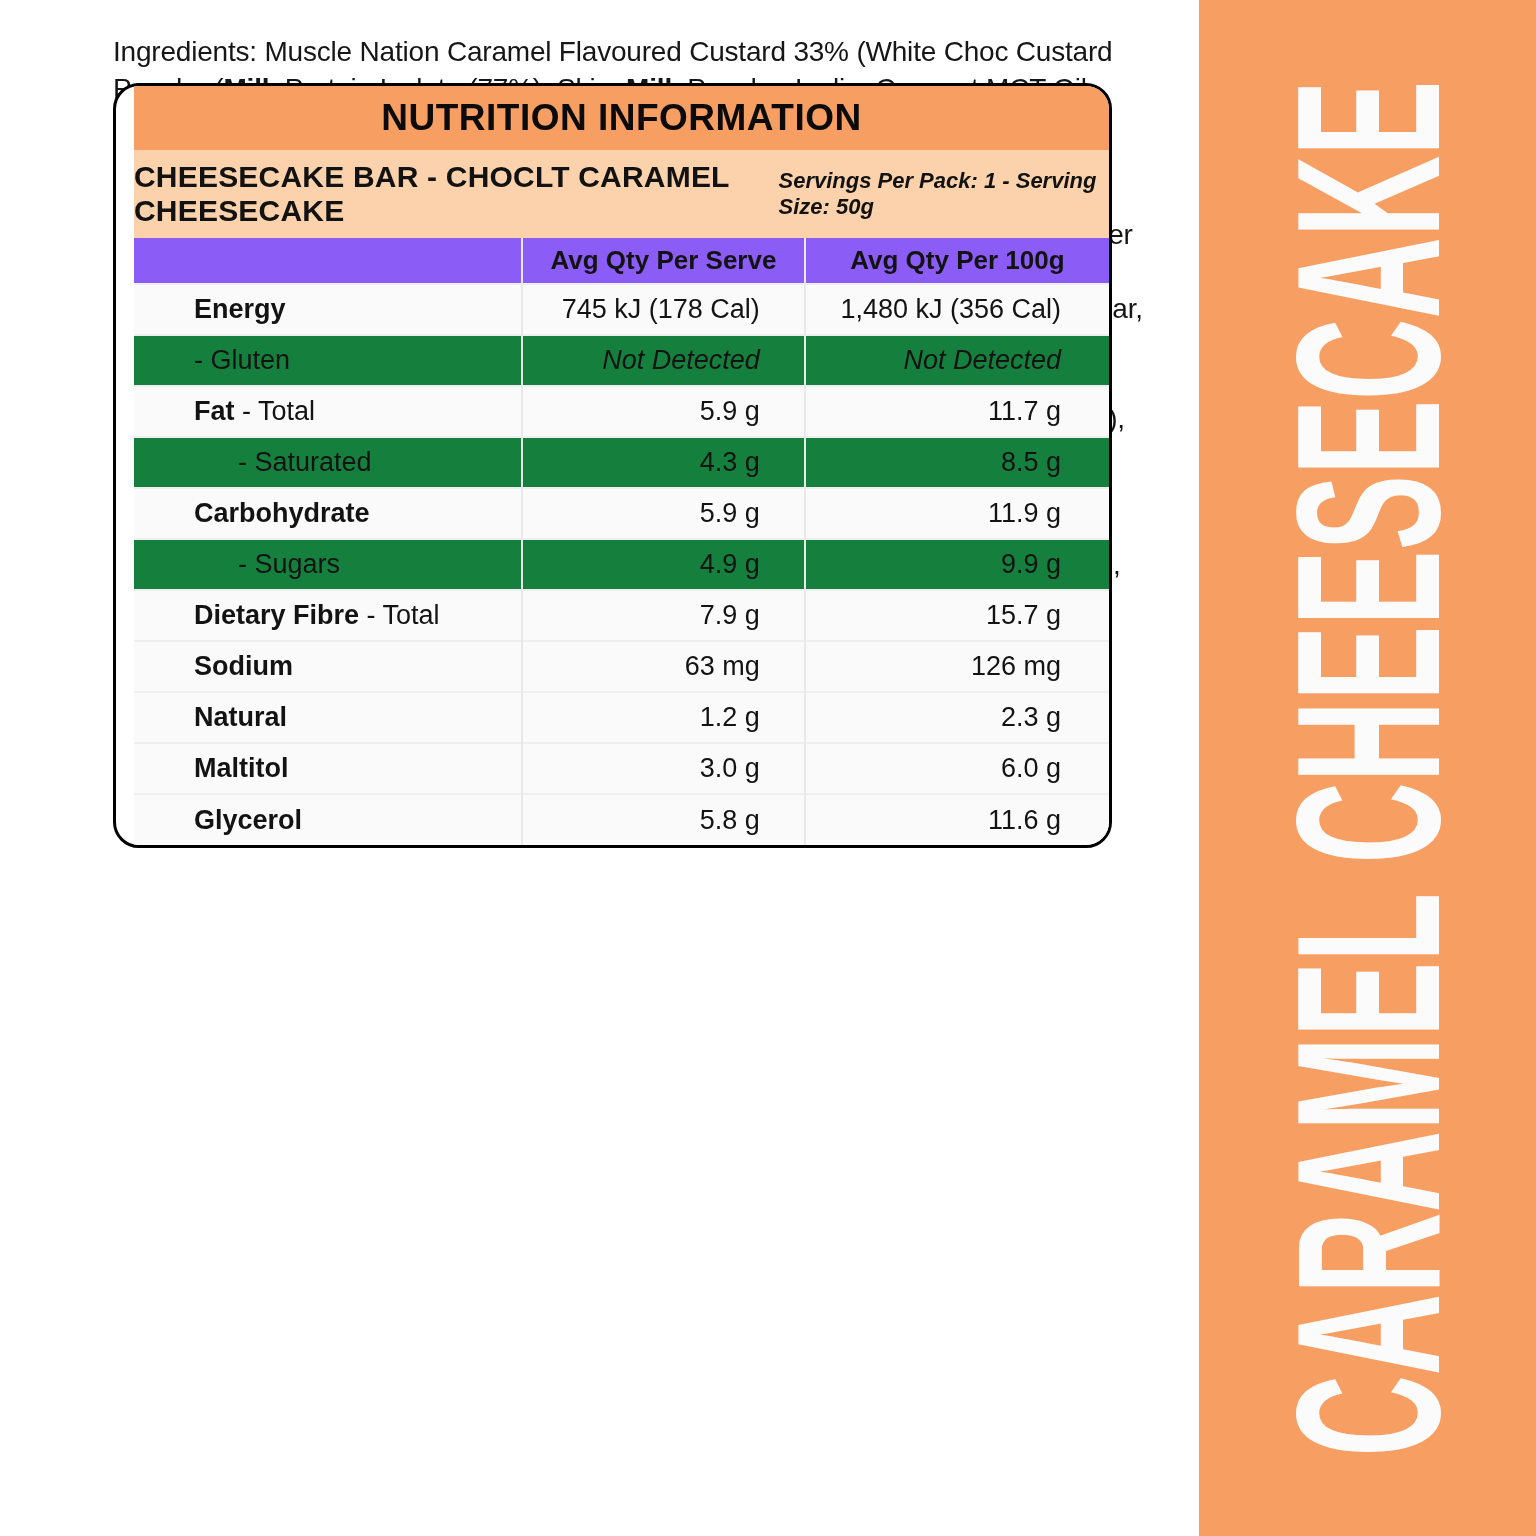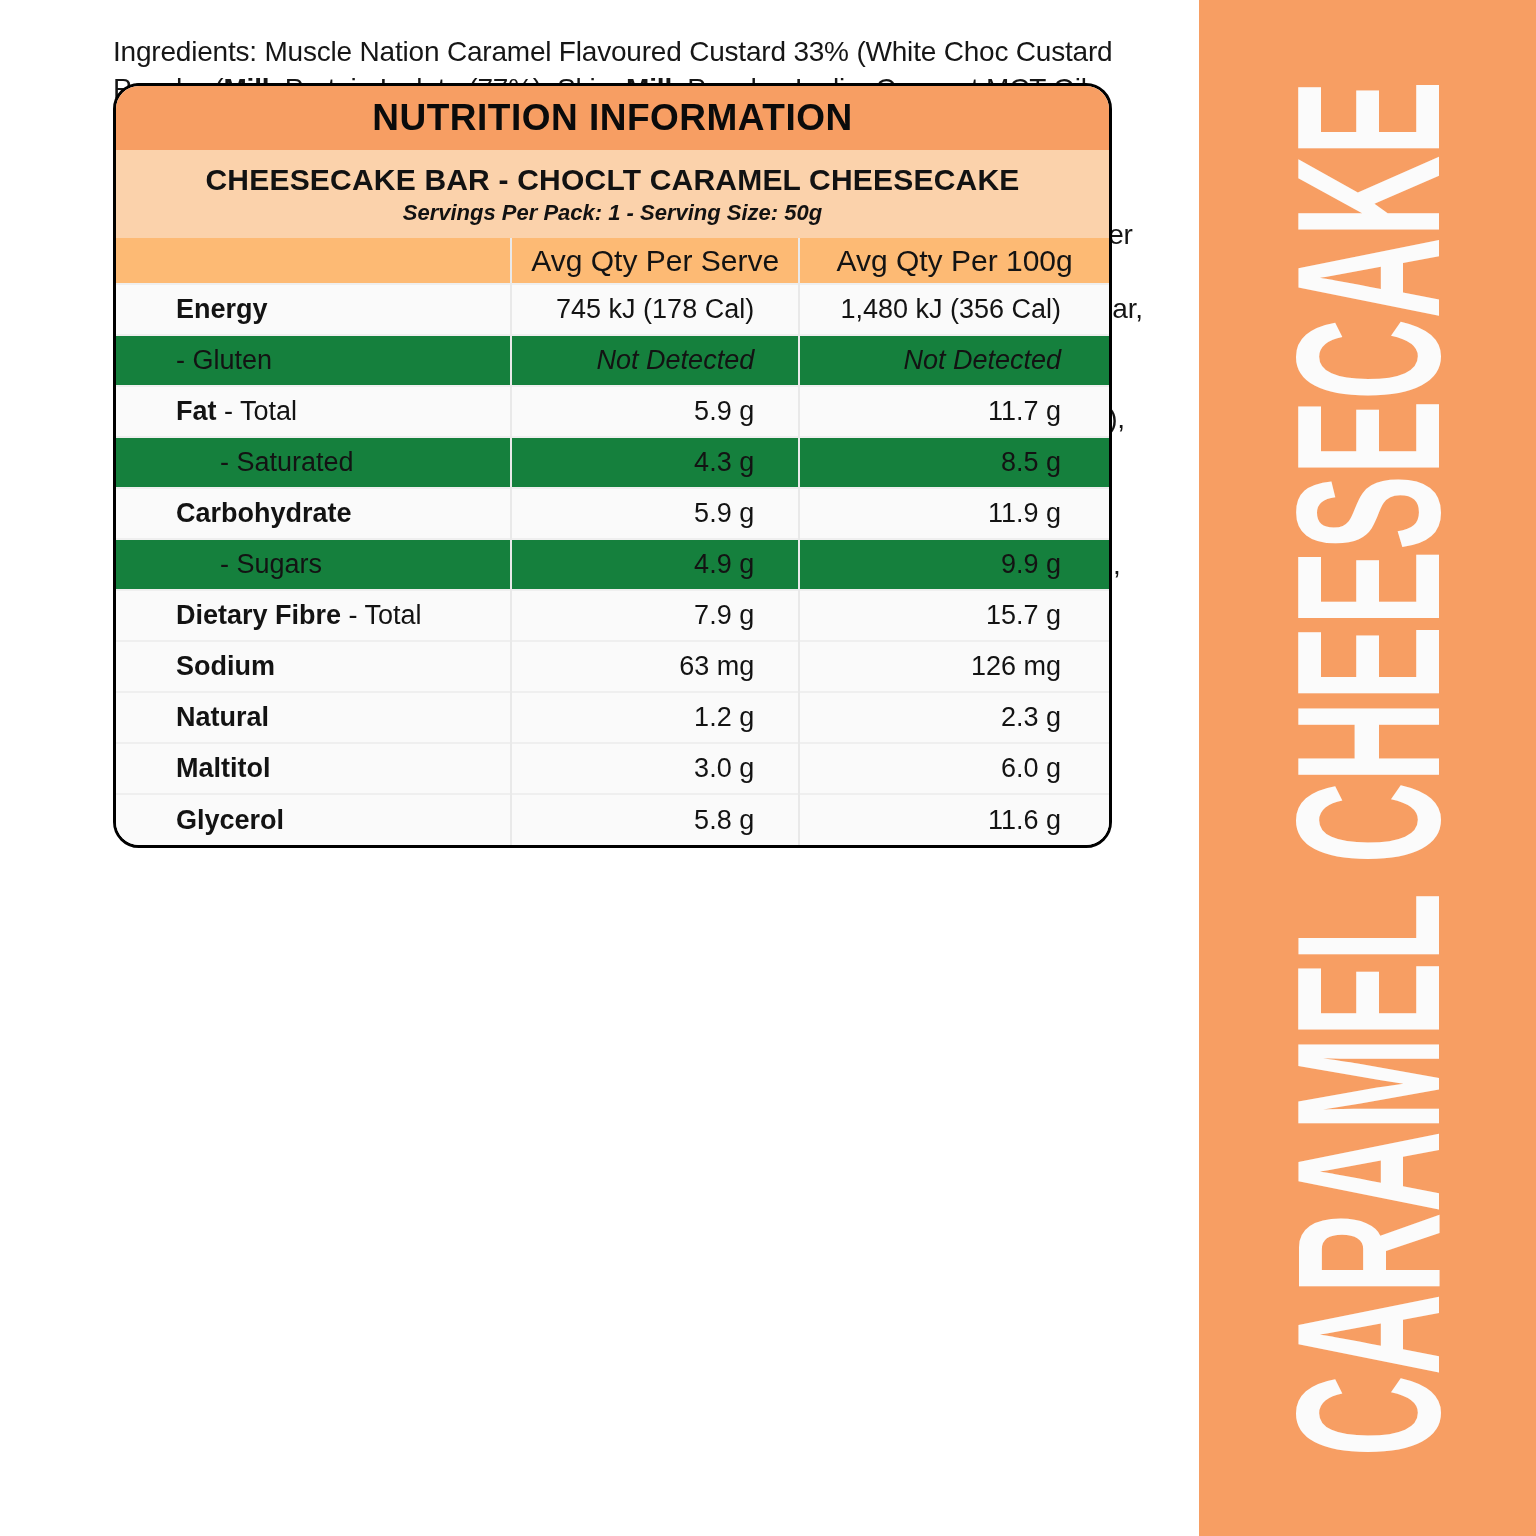--- a/index.html
+++ b/index.html
@@ -15,40 +15,40 @@
   body{
     width:1536px;height:1536px;position:relative;overflow:hidden;
     background:#ffffff;color:var(--ink);
     font-family:"Liberation Sans", sans-serif;
   }
   .page{position:absolute;left:0;top:0;width:1199px;height:1536px;background:#ffffff;}
 
   
   .panel{
     position:absolute;left:113px;top:83px;width:999px;
-    border:3px solid #000;border-radius:26px;overflow:hidden;background:#fff;
+    border:3px solid #000;border-radius:26px;overflow:hidden;background:#fff;padding-left:18px;
   }
   .panel-header{
     background:var(--orange);height:64px;
     display:flex;align-items:center;justify-content:center;
   }
   .panel-header .h-title{
     font-size:37px;font-weight:bold;letter-spacing:.5px;color:#0b0b0b;
   }
   .panel-sub{
     background:var(--lorange);height:88px;
-    display:flex;flex-direction:column;align-items:center;justify-content:center;gap:3px;
+    display:flex;flex-direction:row;align-items:center;justify-content:center;gap:3px;
   }
   .product-title{font-size:30px;font-weight:bold;letter-spacing:.2px;}
   .serving-info{font-size:22px;font-weight:bold;font-style:italic;}
 
   table.nutri{width:100%;border-collapse:collapse;font-size:27px;color:#131313;}
   col.c1{width:39.8%;} col.c2{width:29%;} col.c3{width:31.2%;}
   thead th{
-    height:46px;font-size:30px;font-weight:normal;background:#fdba74;
+    height:46px;font-size:26px;font-weight:bold;background:#8b5cf6;
     text-align:center;vertical-align:middle;
   }
   thead th.vcol{border-left:2px solid var(--divider);}
   tbody td{
     height:51px;vertical-align:middle;border-top:2px solid var(--rowline);
     background:#15803d;
   }
   tbody tr.shaded td{background:var(--shade);}
   td.label{text-align:left;padding-left:60px;}
   td.label.indent{padding-left:104px;}

